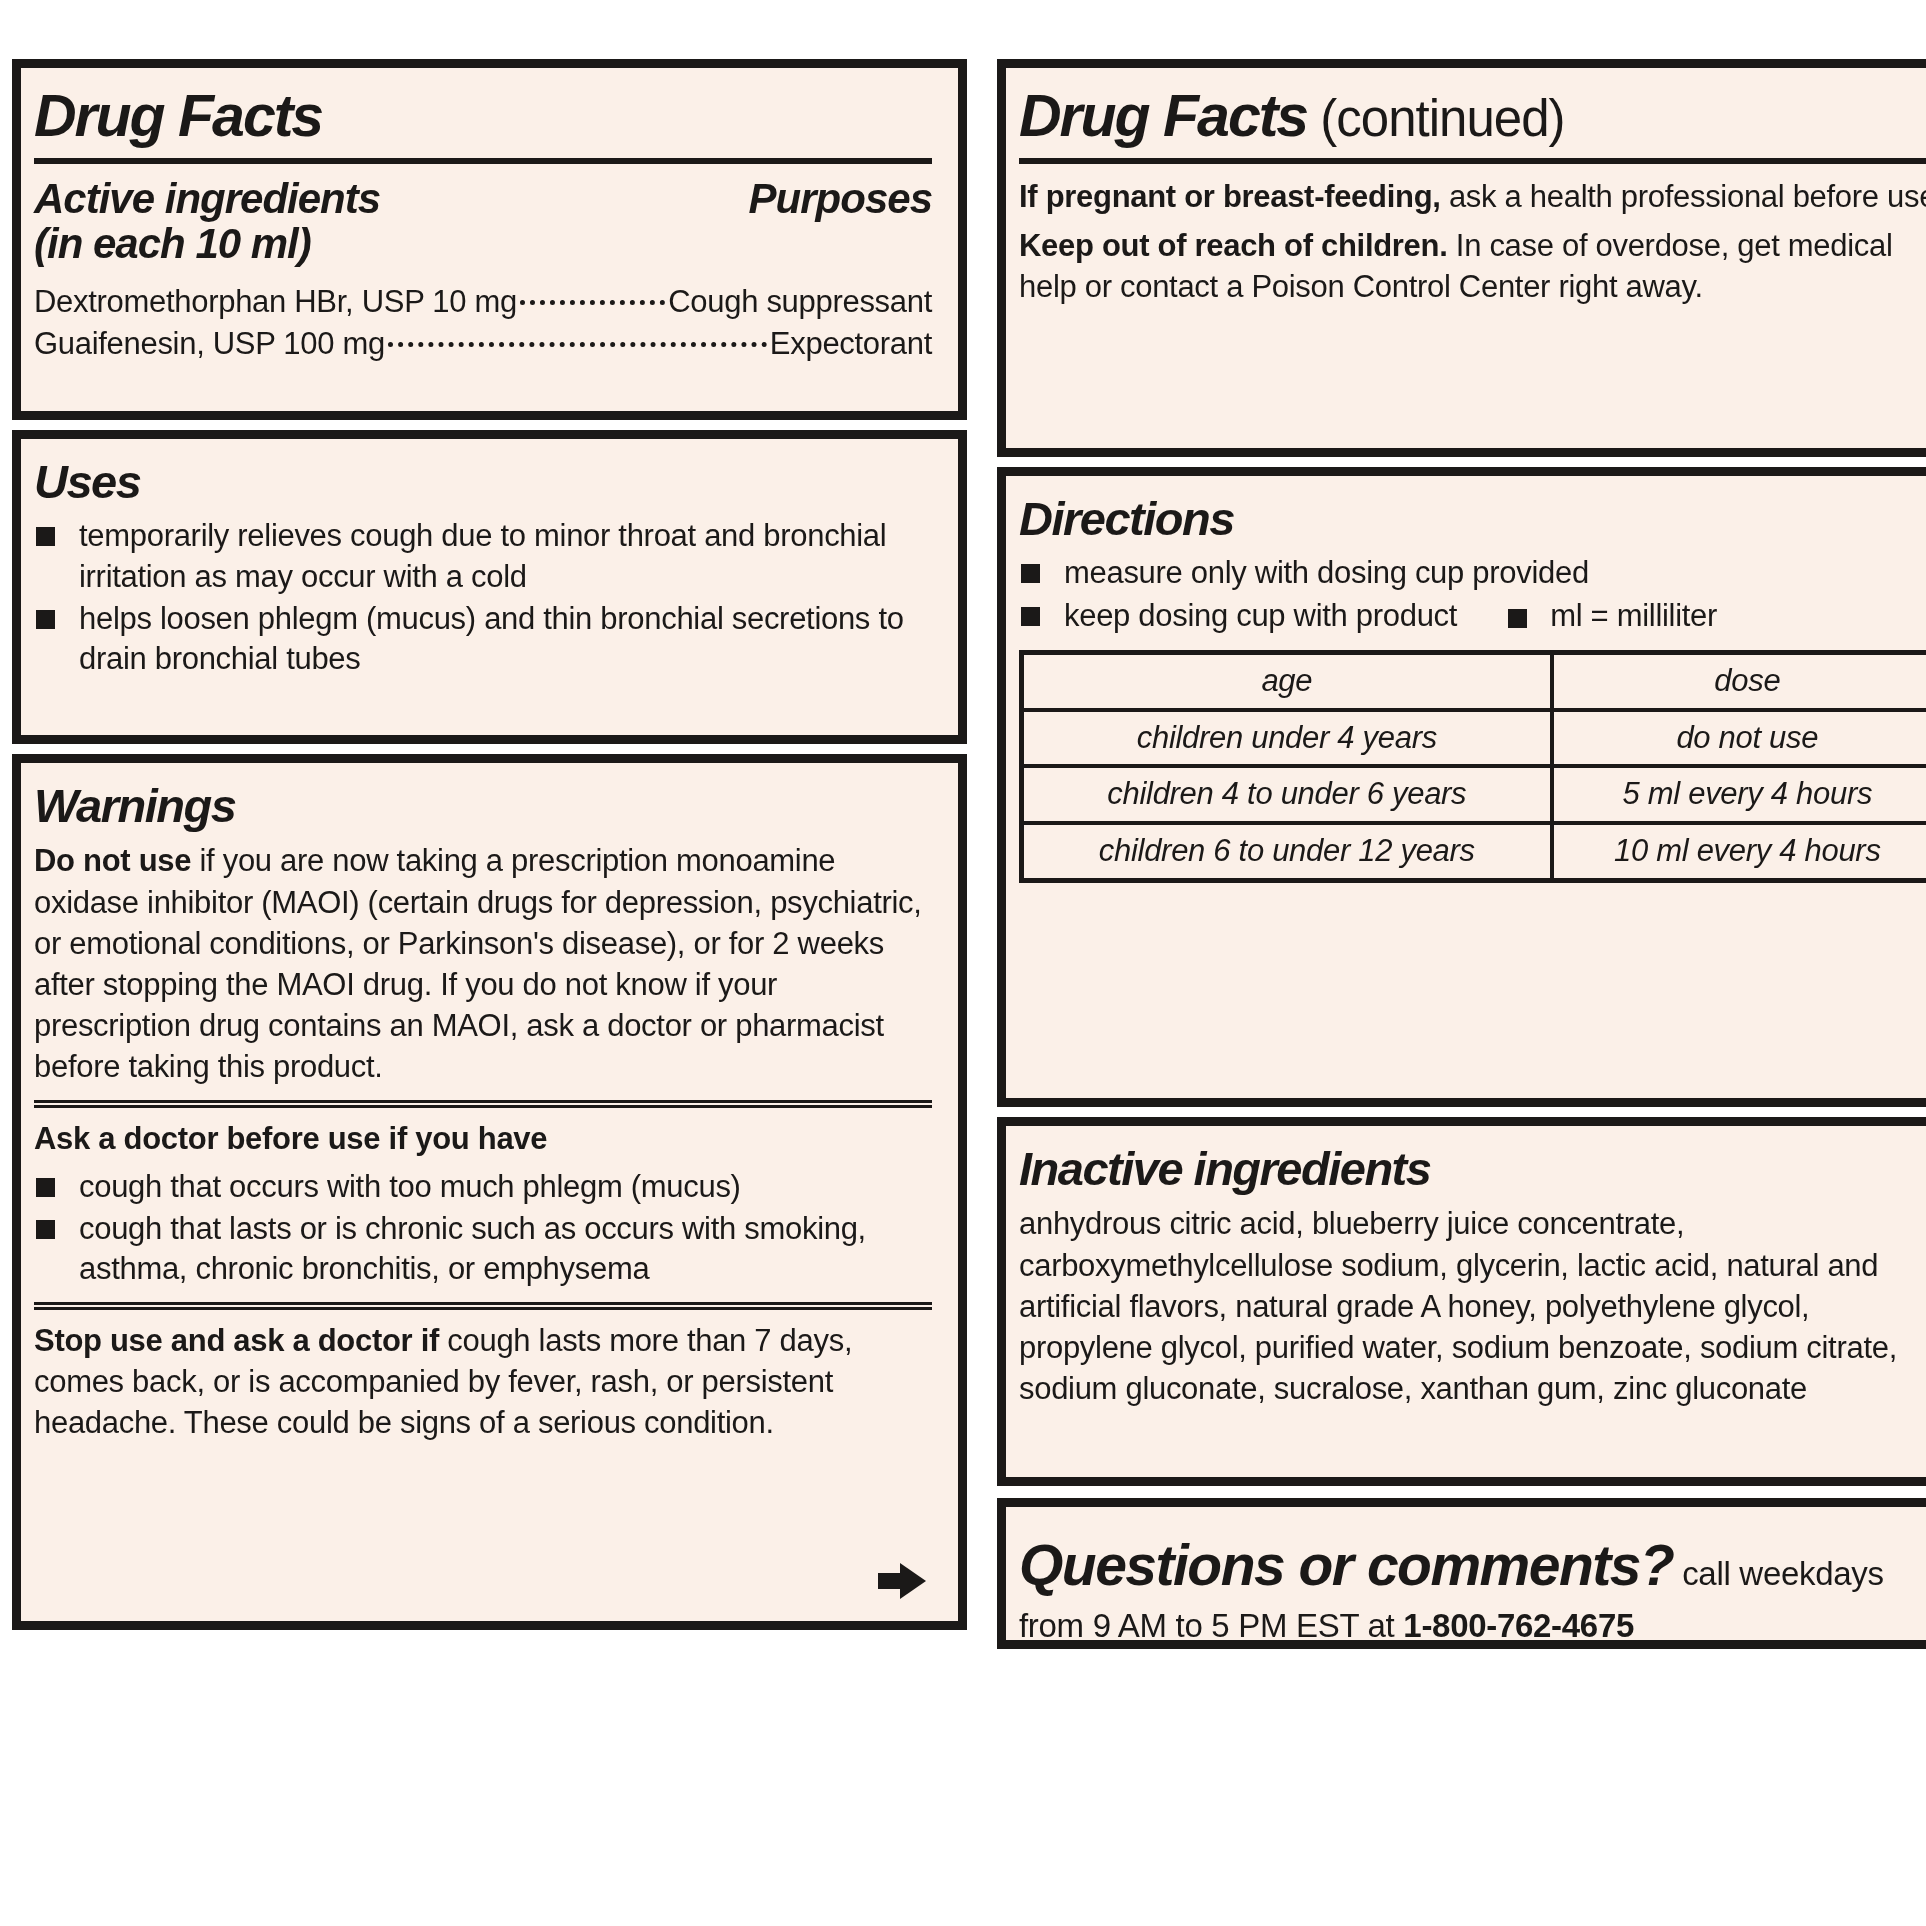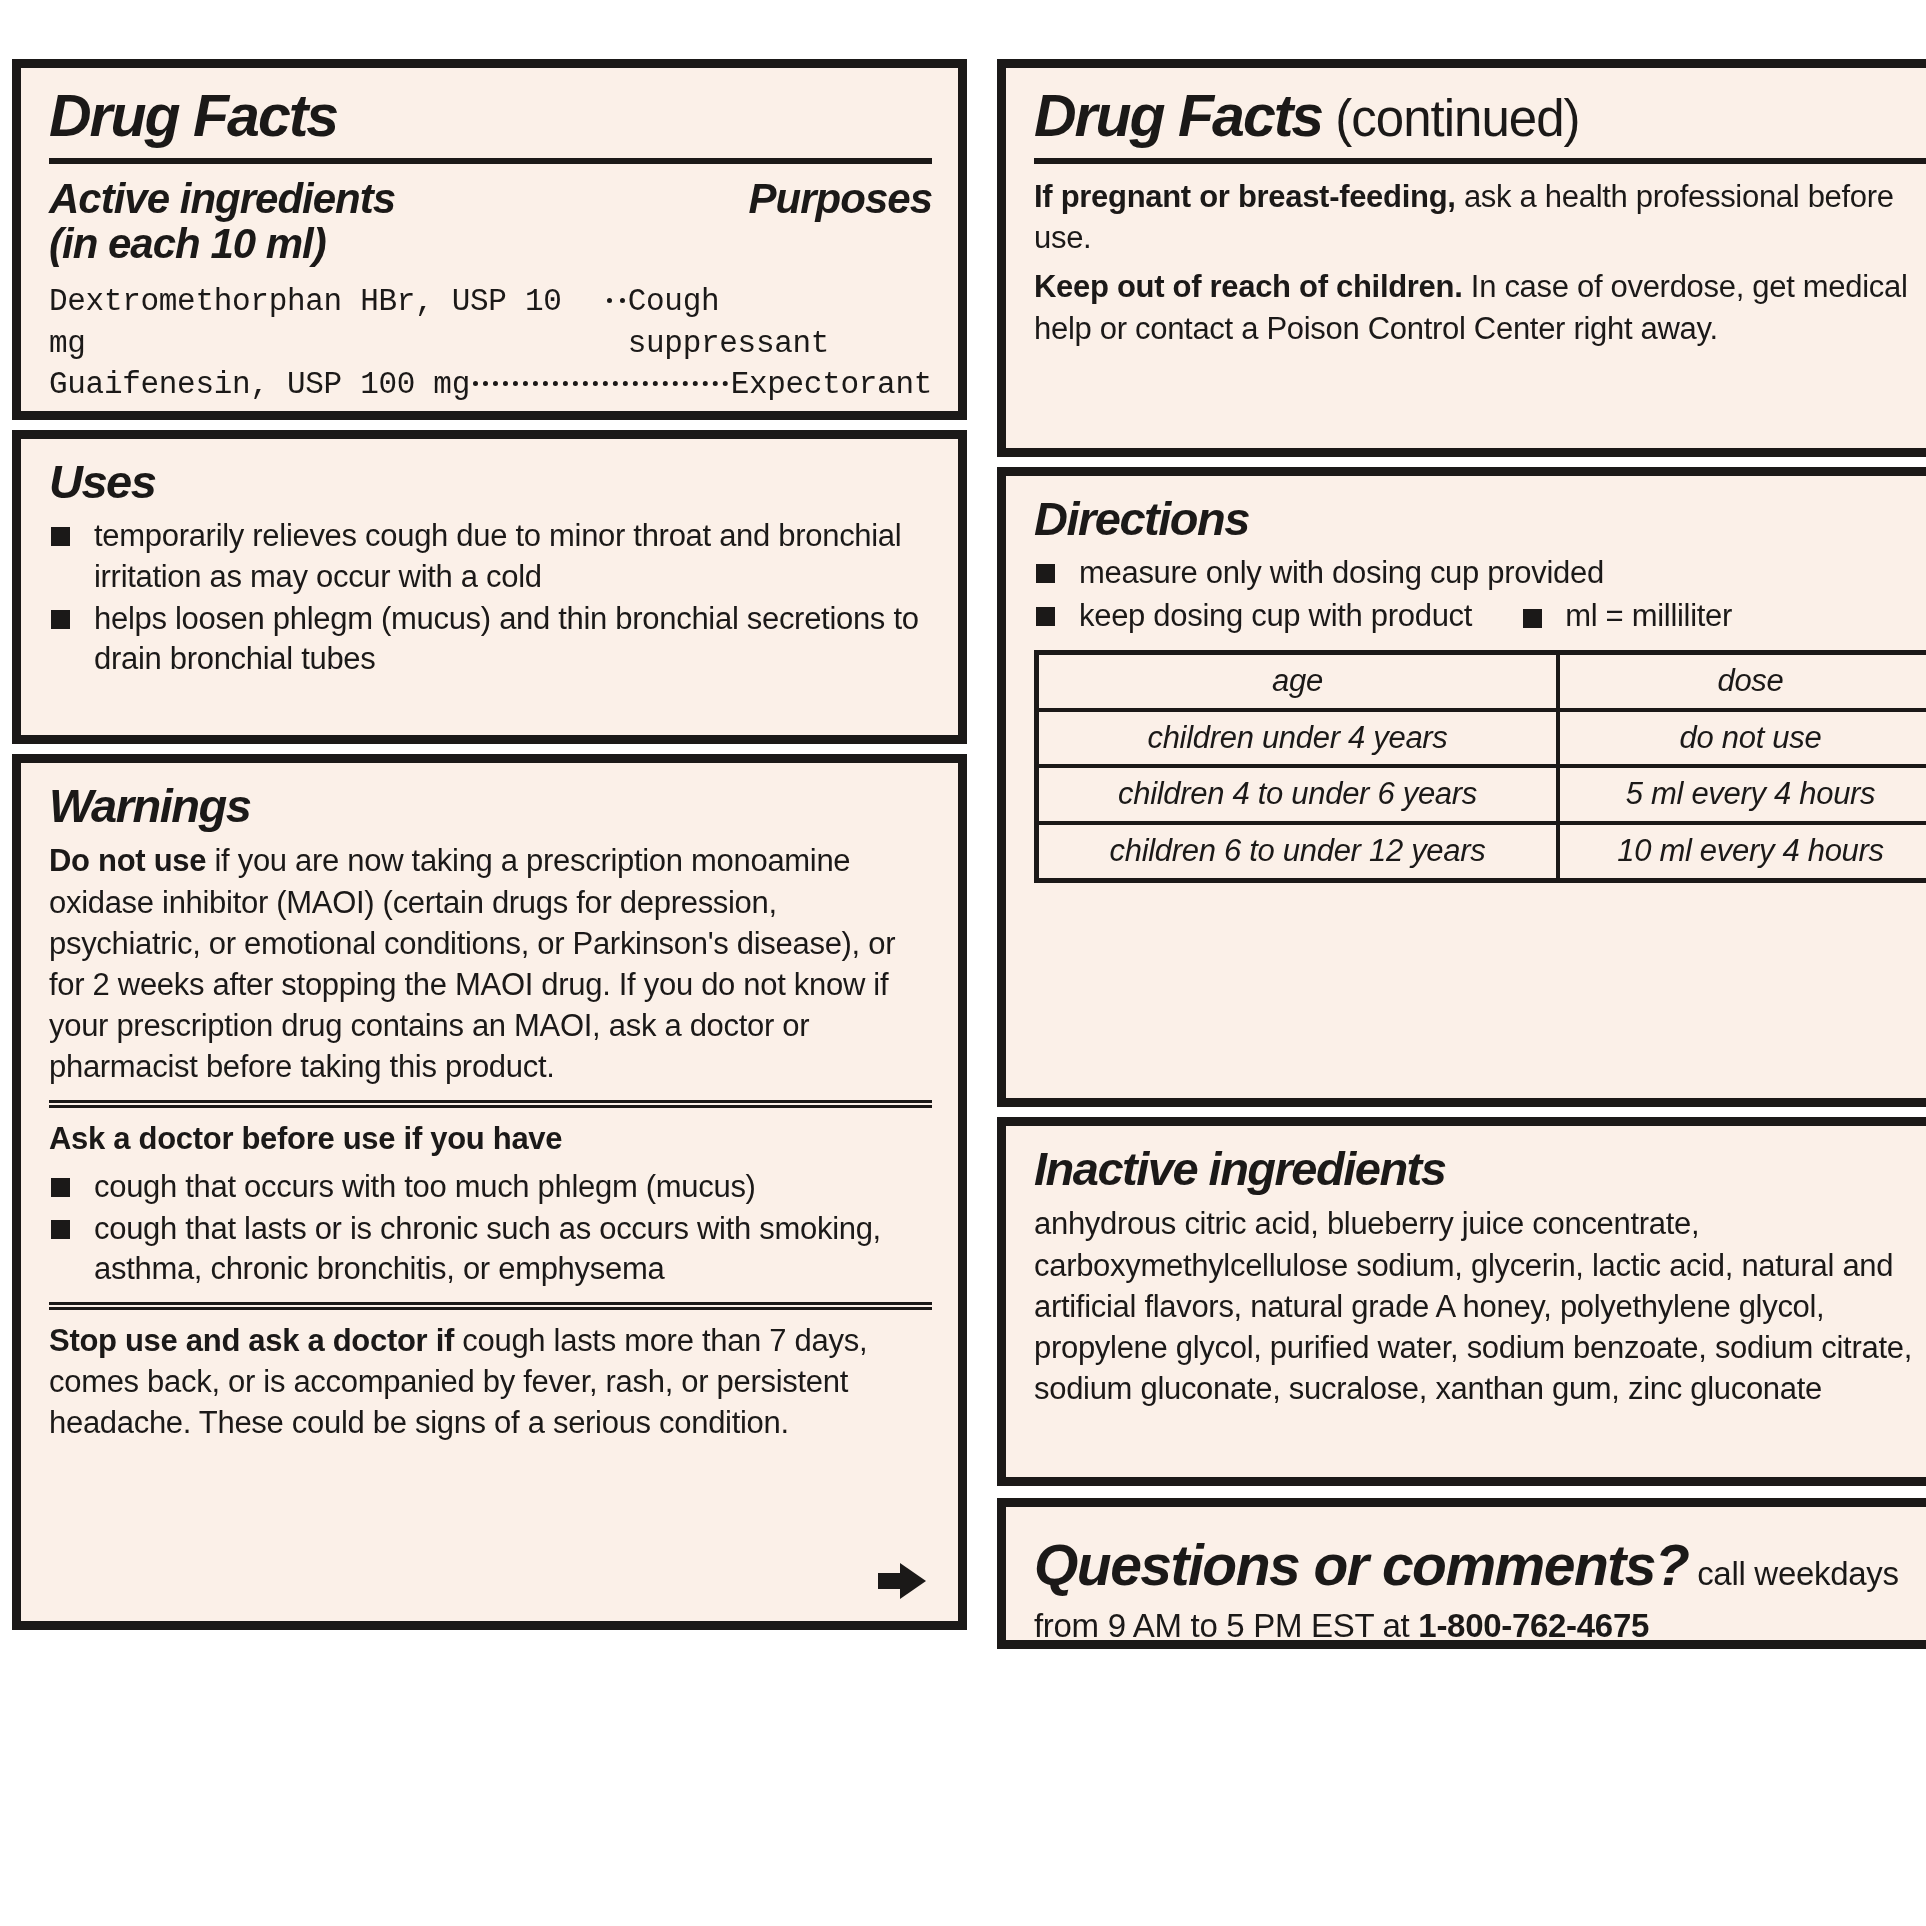--- a/index.html
+++ b/index.html
@@ -14,21 +14,21 @@
     -webkit-font-smoothing:antialiased;
   }
   .page{position:relative;width:1927px;height:1927px;background:#ffffff;overflow:hidden;}
   .col{position:absolute;top:59px;display:flex;flex-direction:column;}
   .col-left{left:12px;width:955px;}
   .col-right{left:997px;width:984px;}
   .box{
     background:var(--panel-bg);
     border:9px solid var(--ink);
     box-sizing:border-box;
-    padding:14px 26px 16px 28px;
+    padding:14px 26px 16px 13px;
     overflow:hidden;
   }
   
   .box-active{height:361px;margin-bottom:10px;}
   .box-uses{height:314px;margin-bottom:10px;}
   .box-warnings{height:876px;position:relative;}
   .box-continued{height:398px;margin-bottom:10px;}
   .box-directions{height:640px;margin-bottom:10px;}
   .box-other{height:197px;margin-bottom:10px;}
   .box-inactive{height:369px;margin-bottom:12px;}
@@ -48,21 +48,21 @@
   .sub-head{
     font-size:42px;font-weight:bold;font-style:italic;
     letter-spacing:-1px;line-height:1.08;
   }
   .active-head-row{display:flex;justify-content:space-between;align-items:flex-start;margin:2px 0 14px 0;gap:13px;}
 
   .txt{font-size:31px;line-height:1.33;letter-spacing:-0.3px;}
   .txt p{margin:0 0 8px 0;}
   b{font-weight:bold;}
 
-  .ing-row{display:flex;align-items:baseline;font-size:31px;letter-spacing:-0.3px;line-height:1.35;font-family:Liberation Mono, monospace;}
+  .ing-row{display:flex;align-items:baseline;font-size:31px;letter-spacing:-0.3px;line-height:1.35;}
   .leader{flex:1;border-bottom:5px dotted var(--ink);margin:0 3px;transform:translateY(-7px);min-width:18px;}
 
   ul.bullets{list-style:none;margin:0;padding:0;}
   ul.bullets li{
     position:relative;padding-left:45px;margin:2px 0;
     font-size:31px;line-height:1.3;letter-spacing:-0.3px;
   }
   ul.bullets li::before{
     content:"";position:absolute;left:2px;top:11px;
     width:19px;height:19px;background:var(--ink);

